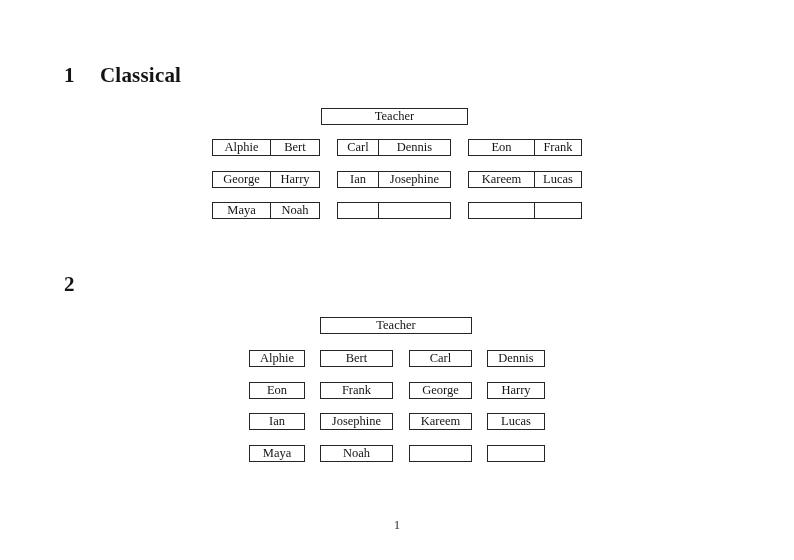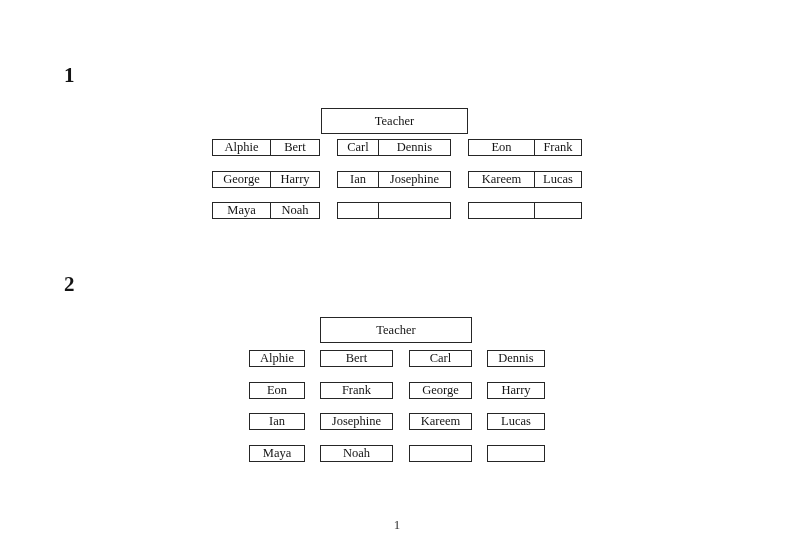--- a/index.html
+++ b/index.html
@@ -23,21 +23,21 @@
     color: #141414;
     letter-spacing: 0.2px;
   }
   .sec-head .sec-num { width: 36px; }
   #sec1 { top: 64px; }
   #sec2 { top: 273px; }
 
   
   .teacher-box {
     position: absolute;
-    height: 26px;
+    height: 17px;
     border: 1px solid #262626;
     box-sizing: border-box;
     display: flex;
     align-items: center;
     justify-content: center;
     font-size: 12.5px;
     background: #ffffff;
   }
   #teacher1 { left: 321px; top: 108px; width: 147px; }
   #teacher2 { left: 320px; top: 317px; width: 152px; }
@@ -98,20 +98,21 @@
     color: #333333;
   }
 </style>
 </head>
 <body>
 
 <div class="page">
 
   <div class="sec-head" id="sec1">
     <span class="sec-num">1</span>
+    <span class="sec-title">Classical</span>
   </div>
 
   <div class="teacher-box" id="teacher1">Teacher</div>
 
   <div class="desk deskA crow1">
     <span class="cell cl">Alphie</span>
     <span class="cell cr">Bert</span>
   </div>
   <div class="desk deskB crow1">
     <span class="cell cl">Carl</span>

